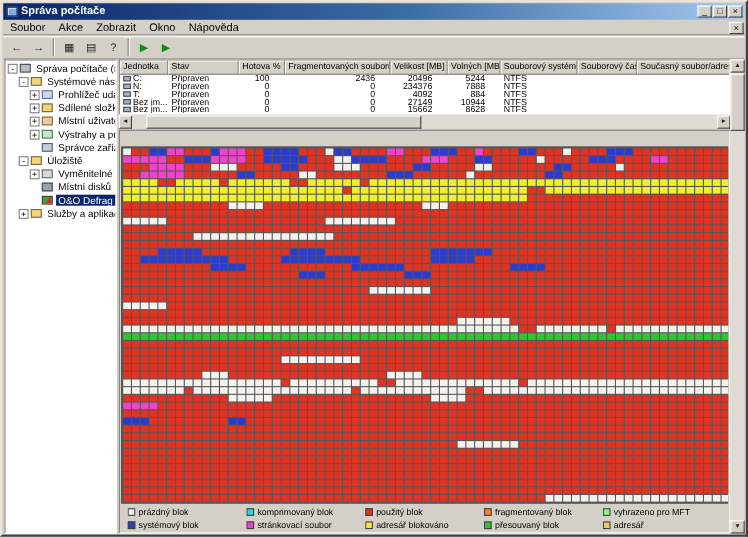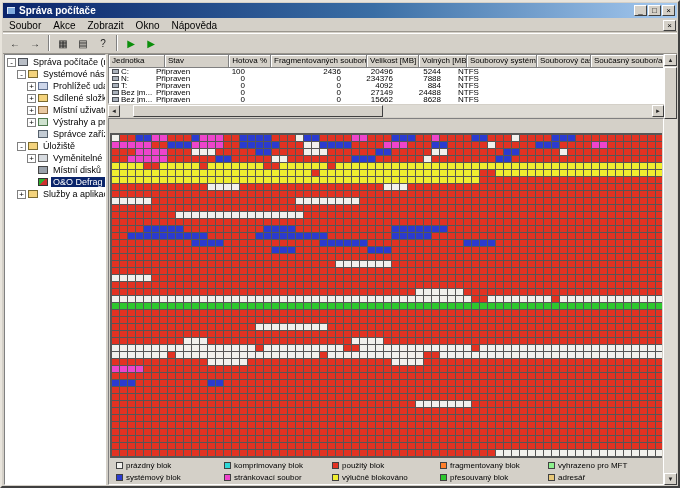--- a/index.html
+++ b/index.html
@@ -182,21 +182,21 @@
           <span class="expander">+</span>
           <span class="ticon ti-folder"></span>
           <span class="tree-label">Služby a aplikace</span>
         </div>
       </div>
 
     <div class="rpanel">
 
       <div class="grid-table">
         <div class="thead">
-            <div class="th" style="width: 56px;">Jednotka</div>
+            <div class="th" style="width: 44px;">Jednotka</div>
             <div class="th" style="width: 64px;">Stav</div>
             <div class="th num" style="width: 42px;">Hotova %</div>
             <div class="th num" style="width: 96px;">Fragmentovaných souborů</div>
             <div class="th num" style="width: 52px;">Velikost [MB]</div>
             <div class="th num" style="width: 48px;">Volných [MB]</div>
             <div class="th" style="width: 70px;">Souborový systém</div>
             <div class="th" style="width: 54px;">Souborový čas</div>
             <div class="th" style="width: 86px;">Současný soubor/adresář</div>
           </div>
         <div id="tbody">
@@ -232,21 +232,21 @@
               <div class="td" style="width: 70px;">NTFS</div>
               <div class="td" style="width: 54px;"></div>
               <div class="td" style="width: 86px;"></div>
             </div>
             <div class="tr">
               <div class="td" style="width: 44px;"><span class="drive-icon"></span>Bez jm...</div>
               <div class="td" style="width: 64px;">Připraven</div>
               <div class="td num" style="width: 42px;">0</div>
               <div class="td num" style="width: 96px;">0</div>
               <div class="td num" style="width: 52px;">27149</div>
-              <div class="td num" style="width: 48px;">24488</div>
+              <div class="td num" style="width: 48px;">10944</div>
               <div class="td" style="width: 70px;">NTFS</div>
               <div class="td" style="width: 54px;"></div>
               <div class="td" style="width: 86px;"></div>
             </div>
             <div class="tr">
               <div class="td" style="width: 44px;"><span class="drive-icon"></span>Bez jm...</div>
               <div class="td" style="width: 64px;">Připraven</div>
               <div class="td num" style="width: 42px;">0</div>
               <div class="td num" style="width: 96px;">0</div>
               <div class="td num" style="width: 52px;">15662</div>
@@ -3469,21 +3469,21 @@
             <span class="legend-item">
               <span class="swatch" style="background: rgb(43, 59, 208);"></span>
               <span>systémový blok</span>
             </span>
             <span class="legend-item">
               <span class="swatch" style="background: rgb(238, 68, 204);"></span>
               <span>stránkovací soubor</span>
             </span>
             <span class="legend-item">
               <span class="swatch" style="background: rgb(240, 238, 48);"></span>
-              <span>výlučně blokováno</span>
+              <span>adresář blokováno</span>
             </span>
             <span class="legend-item">
               <span class="swatch" style="background: rgb(46, 200, 46);"></span>
               <span>přesouvaný blok</span>
             </span>
             <span class="legend-item">
               <span class="swatch" style="background: rgb(232, 200, 120);"></span>
               <span>adresář</span>
             </span>
           </div>

